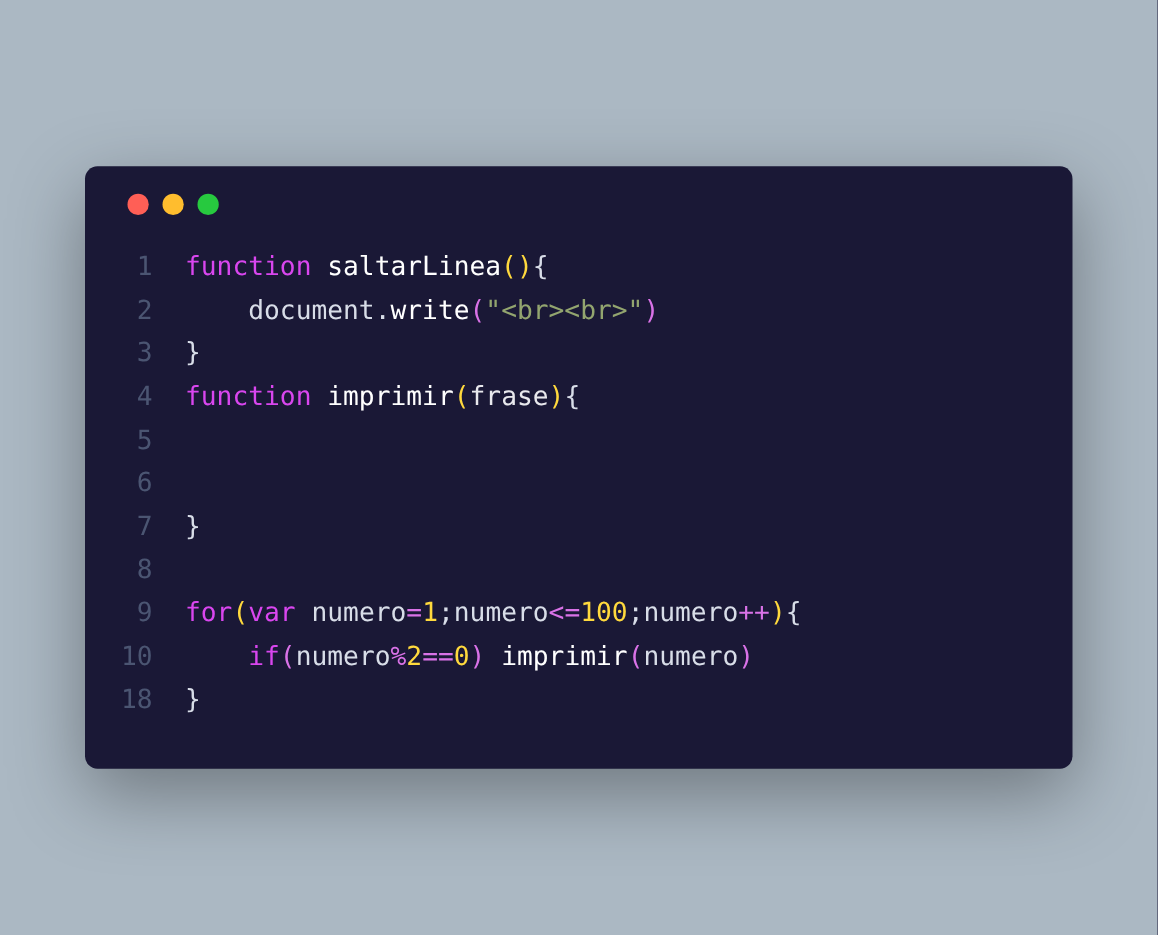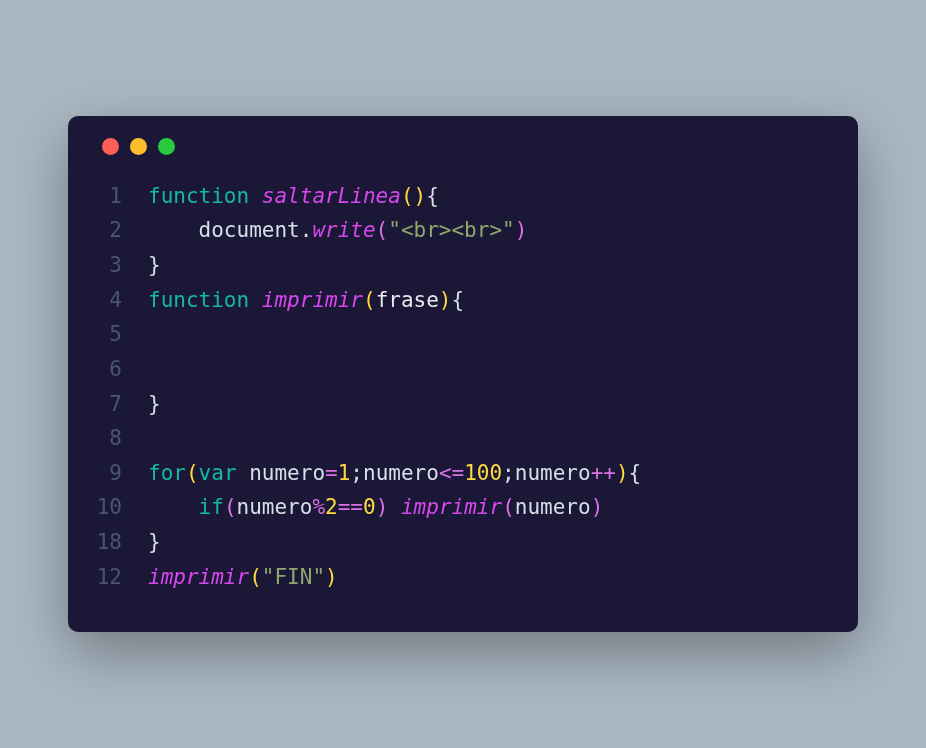--- a/index.html
+++ b/index.html
@@ -45,22 +45,22 @@
       color: #4b5572;
       width: 52px;
       text-align: right;
       padding-right: 26px;
       flex-shrink: 0;
       user-select: none;
     }
     .code {
       color: #d8dde8;
     }
-    .kw { color: #14b8a6; }
-    .fn { color: #d946ef; font-style: italic; }
+    .kw { color: #d946ef; }
+    .fn { color: #ffffff; }
     .param { color: #e8e8ed; }
     .punct { color: #d8dde8; }
     .paren-y { color: #ffd93d; }
     .paren-p { color: #d972e7; }
     .str { color: #93a56f; }
     .num { color: #ffd93d; }
     .op { color: #d972e7; }
   </style>
 </head>
 <body>
@@ -76,15 +76,14 @@
       <div class="line"><span class="lineno">2</span><span class="code"><span>    </span><span>document</span><span class="punct">.</span><span class="fn">write</span><span class="paren-p">(</span><span class="str">"&lt;br&gt;&lt;br&gt;"</span><span class="paren-p">)</span></span></div>
       <div class="line"><span class="lineno">3</span><span class="code"><span class="punct">}</span></span></div>
       <div class="line"><span class="lineno">4</span><span class="code"><span class="kw">function</span><span> </span><span class="fn">imprimir</span><span class="paren-y">(</span><span class="param">frase</span><span class="paren-y">)</span><span class="punct">{</span></span></div>
       <div class="line"><span class="lineno">5</span></div>
       <div class="line"><span class="lineno">6</span></div>
       <div class="line"><span class="lineno">7</span><span class="code"><span class="punct">}</span></span></div>
       <div class="line"><span class="lineno">8</span><span class="code"></span></div>
       <div class="line"><span class="lineno">9</span><span class="code"><span class="kw">for</span><span class="paren-y">(</span><span class="kw">var</span><span> </span><span>numero</span><span class="op">=</span><span class="num">1</span><span class="punct">;</span><span>numero</span><span class="op">&lt;=</span><span class="num">100</span><span class="punct">;</span><span>numero</span><span class="op">++</span><span class="paren-y">)</span><span class="punct">{</span></span></div>
       <div class="line"><span class="lineno">10</span><span class="code"><span>    </span><span class="kw">if</span><span class="paren-p">(</span><span>numero</span><span class="op">%</span><span class="num">2</span><span class="op">==</span><span class="num">0</span><span class="paren-p">)</span><span> </span><span class="fn">imprimir</span><span class="paren-p">(</span><span>numero</span><span class="paren-p">)</span></span></div>
       <div class="line"><span class="lineno">18</span><span class="code"><span class="punct">}</span></span></div>
-      <div class="line"><span class="lineno">12</span><span class="code"><span class="fn">imprimir</span><span class="paren-y">(</span><span class="str">"FIN"</span><span class="paren-y">)</span></span></div>
     </div>
 </div>
 
 </body></html>

